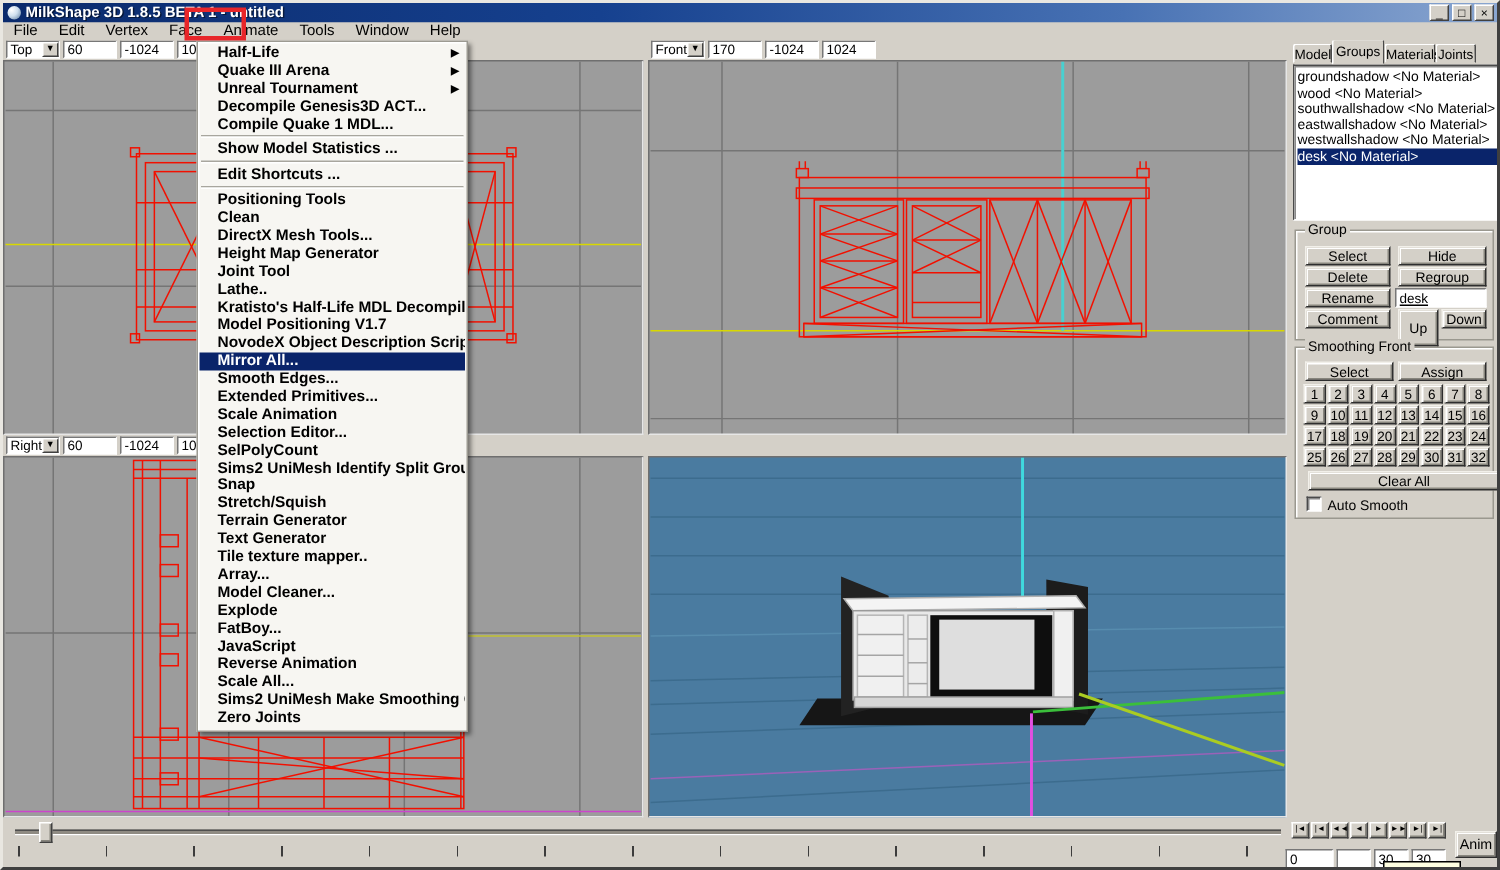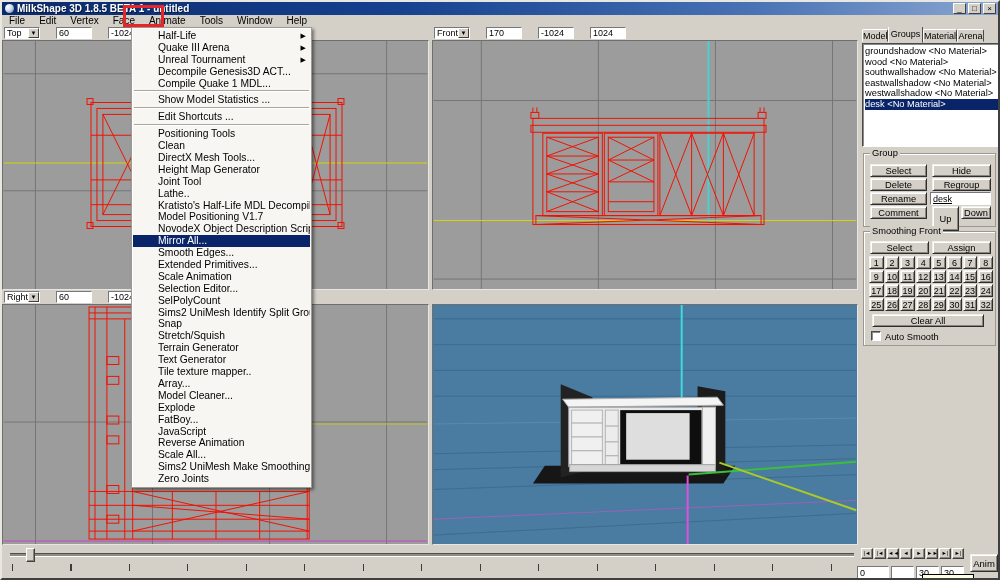--- a/index.html
+++ b/index.html
@@ -20,21 +20,21 @@
     border:1px solid; border-color:#fff #404040 #404040 #fff; }
 
   
   #menubar { position:absolute; left:2px; top:15px; right:2px; height:12px; background:#d4d0c8;
     display:flex; align-items:center; font-size:10px; z-index:10; }
   .menu-item { padding:0 7px; line-height:12px; white-space:nowrap; }
   #tools-annotation { position:absolute; left:123px; top:5px; width:41px; height:22px;
     border:3px solid #e8262a; z-index:99; }
 
   
-  .vp-header { position:absolute; height:14px; background:#d4d0c8; display:flex; align-items:center; gap:16px;
+  .vp-header { position:absolute; height:14px; background:#d4d0c8; display:flex; align-items:center; gap:2px;
     font-size:9px; padding-left:2px; z-index:5; }
   .vp-select { display:flex; width:36px; height:12px; background:#fff;
     border:1px solid; border-color:#777 #fff #fff #777; }
   .vp-select .lbl { flex:1; padding-left:2px; line-height:10px; font-size:9px; overflow:hidden; }
   .vp-select .arrow { width:11px; height:10px; background:#d4d0c8; font-size:6px; line-height:9px; text-align:center;
     border:1px solid; border-color:#fff #404040 #404040 #fff; }
   .fld { height:12px; background:#fff; border:1px solid; border-color:#777 #fff #fff #777;
     font-family:"Liberation Sans",sans-serif; font-size:9px; padding:0 2px; }
   .vp-fld { width:36px; }
 
@@ -43,21 +43,21 @@
   .viewport svg { position:absolute; inset:0; width:100%; height:100%; }
   #vp-tl { left:2px;  top:40px;  width:427px; height:250px; }
   #vp-tr { left:432px; top:40px;  width:426px; height:250px; }
   #vp-bl { left:2px;  top:304px; width:427px; height:241px; }
   #vp-br { left:432px; top:304px; width:426px; height:241px; background:#4a7ba0; }
 
   
   #tools-menu { position:absolute; left:131px; top:27px; width:181px; z-index:50;
     background:#f7f6f2; border:1px solid #9c9a92; box-shadow:inset 1px 1px 0 #ffffff, 2px 2px 3px rgba(0,0,0,.45);
     padding:2px 1px; font-size:10.3px; }
-  .tm-item { height:11.9px; line-height:11.9px; padding-left:25px; position:relative; white-space:nowrap; overflow:hidden; }
+  .tm-item { height:11.9px; line-height:11.9px; padding-left:12px; position:relative; white-space:nowrap; overflow:hidden;font-weight:bold; }
   .tm-item.hl { background:#0a246a; color:#fff; }
   .tm-arrow { position:absolute; right:4px; top:1px; font-size:7px; line-height:10px; }
   .tm-sep { height:5px; position:relative; }
   .tm-sep::before { content:""; position:absolute; left:1px; right:1px; top:1px;
     border-top:1px solid #a8a69e; border-bottom:1px solid #ffffff; }
 
   
   #right-panel { position:absolute; left:858px; top:26px; width:142px; bottom:0; background:#d4d0c8; z-index:5; }
   .tab { position:absolute; font-size:9px; text-align:center; background:#d4d0c8;
     border:1px solid; border-color:#fff #4a4a4a #d4d0c8 #fff; border-radius:2px 2px 0 0; line-height:12px; }
@@ -366,21 +366,21 @@
     <div class="tm-item"><span>Reverse Animation</span></div>
     <div class="tm-item"><span>Scale All...</span></div>
     <div class="tm-item"><span>Sims2 UniMesh Make Smoothing Groups V4.09</span></div>
     <div class="tm-item"><span>Zero Joints</span></div>
   </div>
 
   <div id="right-panel">
     <div class="tab inactive" style="left:4px;width:26px;">Model</div>
     <div class="tab active" style="left:30px;width:35px;">Groups</div>
     <div class="tab inactive" style="left:65px;width:34px;">Materials</div>
-    <div class="tab inactive" style="left:99px;width:27px;">Arena</div>
+    <div class="tab inactive" style="left:99px;width:27px;">Joints</div>
 
     <div id="listbox">
       <div class="list-item">groundshadow &lt;No Material&gt;</div>
       <div class="list-item">wood &lt;No Material&gt;</div>
       <div class="list-item">southwallshadow &lt;No Material&gt;</div>
       <div class="list-item">eastwallshadow &lt;No Material&gt;</div>
       <div class="list-item">westwallshadow &lt;No Material&gt;</div>
       <div class="list-item sel">desk &lt;No Material&gt;</div>
     </div>
 
@@ -428,21 +428,21 @@
         <div class="sg-num">24</div>
         <div class="sg-num">25</div>
         <div class="sg-num">26</div>
         <div class="sg-num">27</div>
         <div class="sg-num">28</div>
         <div class="sg-num">29</div>
         <div class="sg-num">30</div>
         <div class="sg-num">31</div>
         <div class="sg-num">32</div>
       </div>
-      <div class="btn3d" style="left:8px;top:82px;width:112px;height:13px;">Clear All</div>
+      <div class="btn3d" style="left:8px;top:82px;width:128px;height:13px;">Clear All</div>
       <div class="checkbox" style="left:7px;top:99px;"></div>
       <span class="cb-label" style="left:21px;top:100px;">Auto Smooth</span>
     </div>
   </div>
 
   <div id="timeline">
     <div id="tl-groove"></div>
     <div id="tl-handle"></div>
     <div id="tl-ticks"></div>
   </div>

